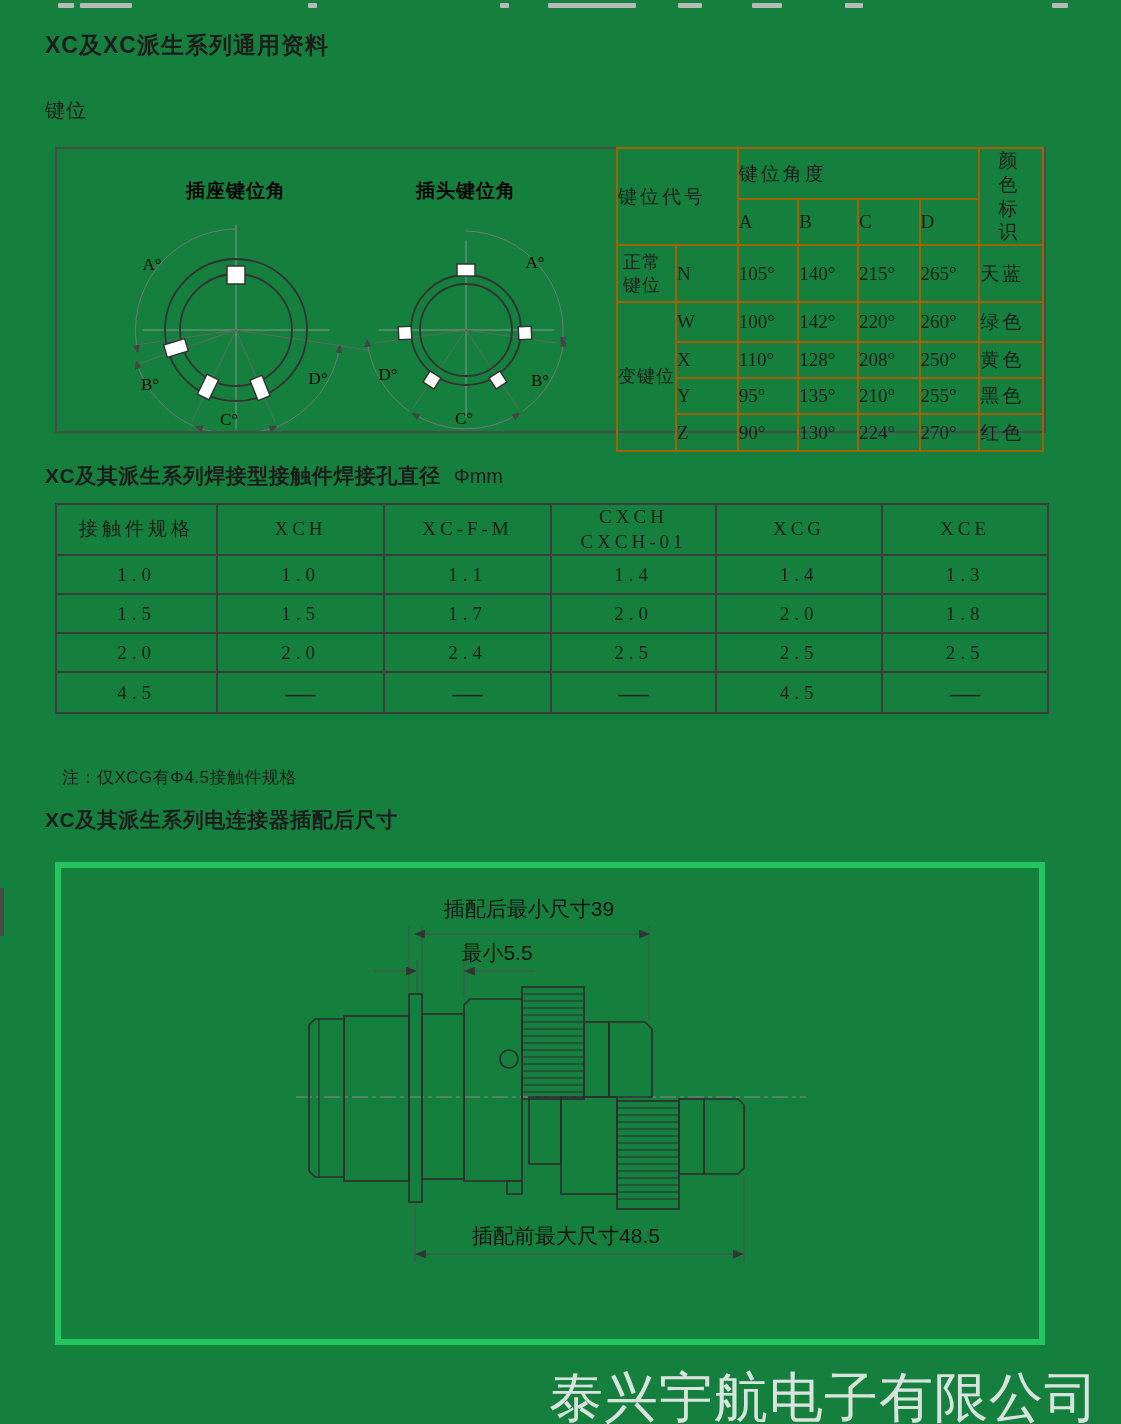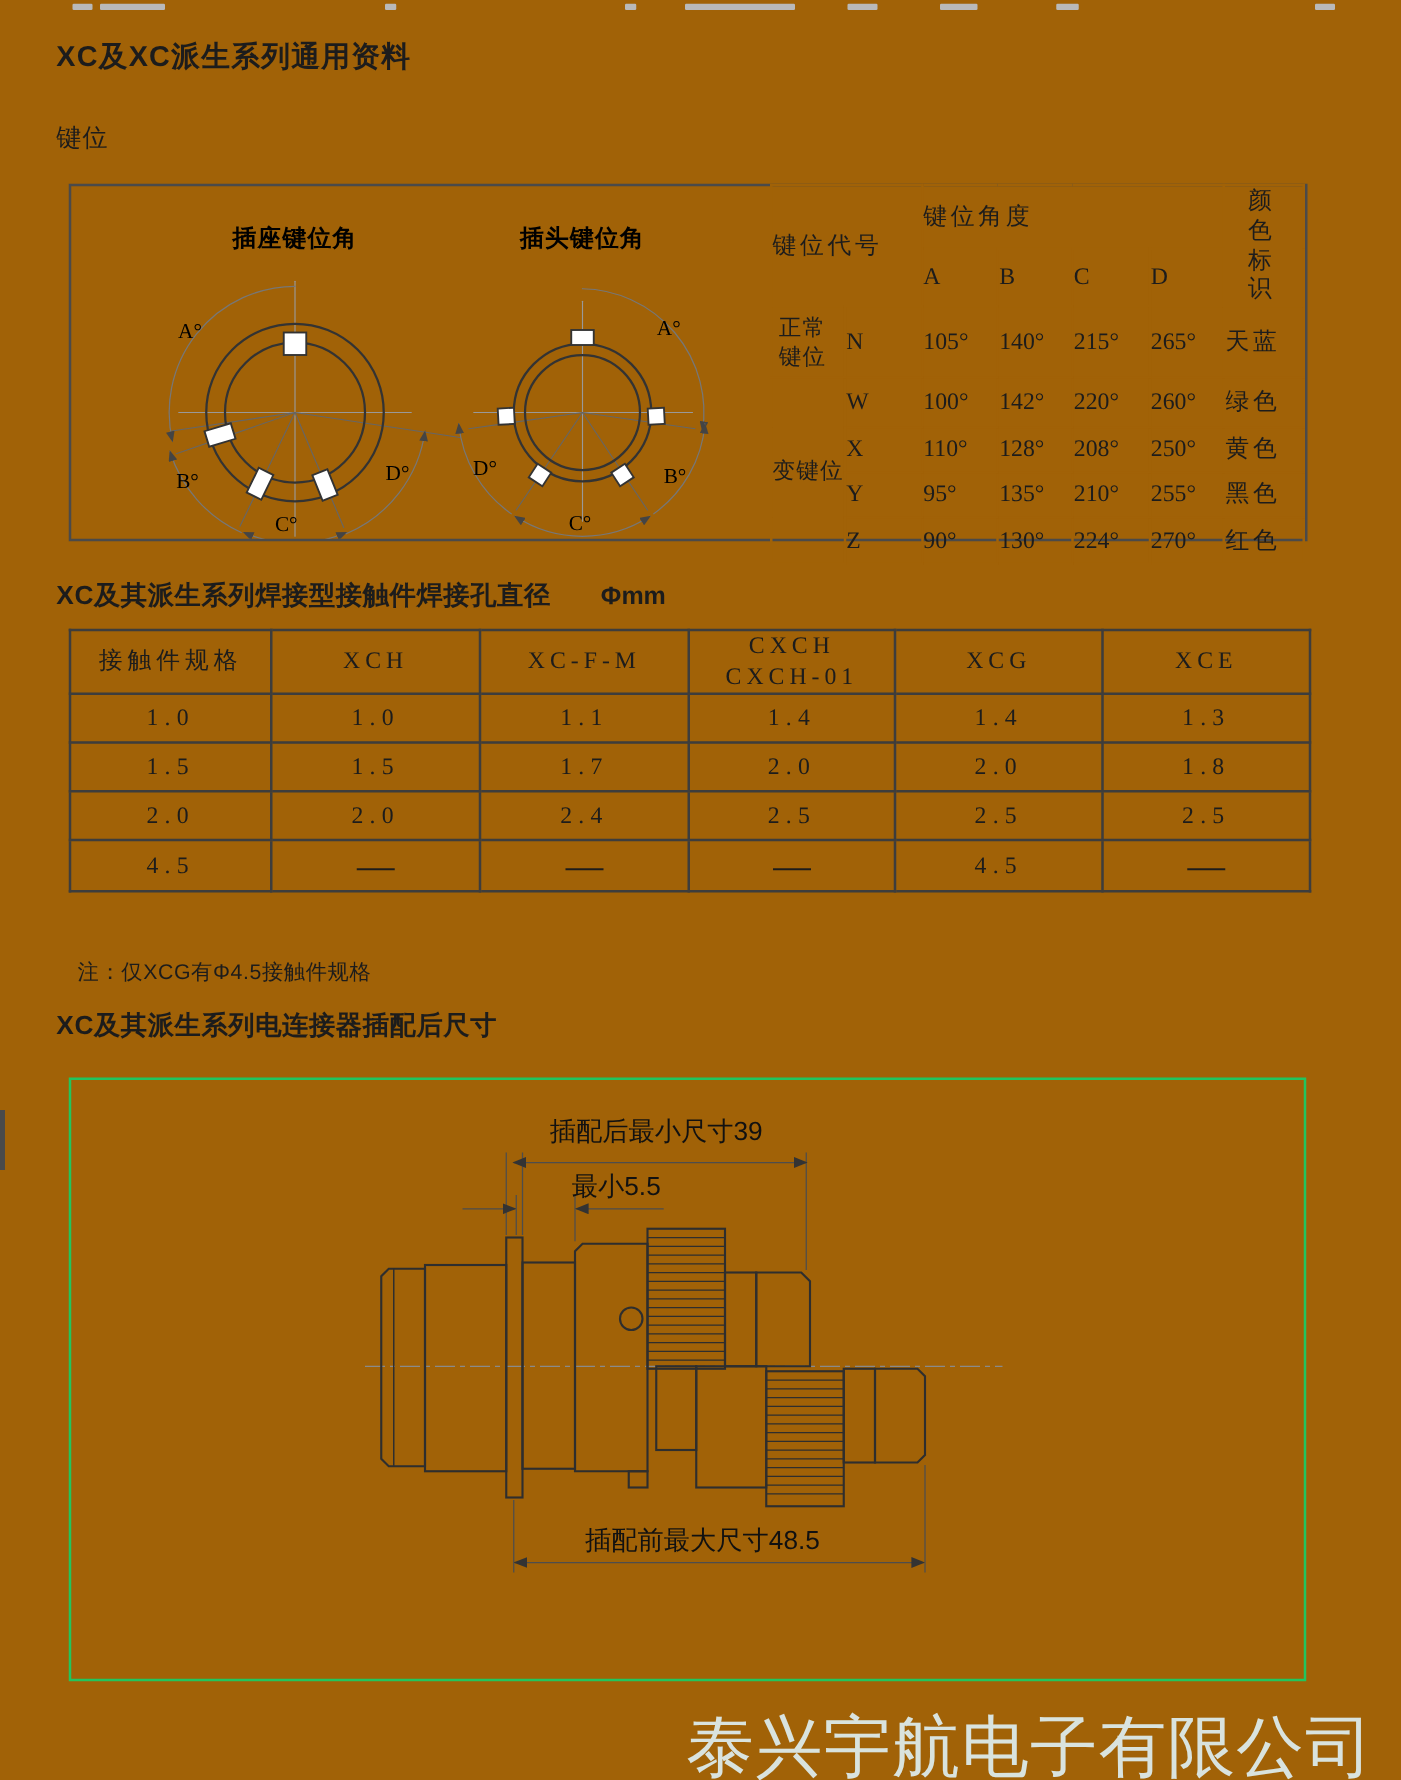--- a/index.html
+++ b/index.html
@@ -1,46 +1,46 @@
 <!DOCTYPE html>
 <html><head>
 <meta charset="utf-8">
 <style>
   html,body{margin:0;padding:0;background:#ffffff;}
-  .page{position:relative;width:1121px;height:1424px;background:#a16207;overflow:hidden;
+  .page{position:relative;width:1121px;height:1424px;background:#15803d;overflow:hidden;
         font-family:"Liberation Sans",sans-serif;color:#1c1c1c;}
   
   .frag{position:absolute;top:3px;height:5px;background:#b9b9b9;border-radius:1px;}
   .edge-mark{position:absolute;left:0;top:888px;width:4px;height:48px;background:#4a4a4a;}
   
   .h-main{position:absolute;left:45px;top:30px;font-size:23px;font-weight:bold;letter-spacing:1px;}
   .h-key{position:absolute;left:45px;top:97px;font-size:20px;letter-spacing:1px;}
   .h-sec{position:absolute;left:45px;font-size:21px;font-weight:bold;letter-spacing:0.5px;}
   .h-solder{top:462px;}
   .h-mating{top:806px;}
-  .unit{font-weight:bold;font-size:20px;margin-left:40px;letter-spacing:0;}
+  .unit{font-weight:normal;font-size:20px;margin-left:13px;letter-spacing:0;}
   .note{position:absolute;left:62px;top:766px;font-size:17px;letter-spacing:0.5px;}
   
   .box1{position:absolute;left:55px;top:147px;width:991px;height:286px;border:2px solid #4a4a4a;box-sizing:border-box;}
   .fig-svg{position:absolute;left:0;top:0;}
   table.keytable{position:absolute;left:559px;top:-2px;border-collapse:collapse;table-layout:fixed;
      font-family:"Liberation Serif",serif;font-size:19px;}
   table.keytable td{border:2px solid #a16207;vertical-align:middle;padding:0;line-height:1.25;}
   .cjk-sp{letter-spacing:3px;}
   .code-cell{font-size:19px;}
   .grp{font-size:18px;letter-spacing:1px;}
   
   table.soldertable{position:absolute;left:55px;top:503px;border-collapse:collapse;table-layout:fixed;
      font-family:"Liberation Serif",serif;font-size:19px;}
   table.soldertable td{border:2px solid #3d3d3d;text-align:center;vertical-align:middle;padding:0;line-height:1.3;}
   table.soldertable td.num{letter-spacing:5px;}
   table.soldertable td.hd{letter-spacing:4px;font-size:19px;}
   td.dash{font-size:30px;letter-spacing:0;}
   
-  .box3{position:absolute;left:55px;top:862px;width:990px;height:483px;border:2px solid #22c55e;box-sizing:border-box;}
+  .box3{position:absolute;left:55px;top:862px;width:990px;height:483px;border:6px solid #22c55e;box-sizing:border-box;}
   
   .wm-center{position:absolute;left:395px;top:592px;font-size:175px;font-weight:bold;line-height:1;
      letter-spacing:-18px;color:#c8c8e6;mix-blend-mode:darken;z-index:30;pointer-events:none;
      font-family:"Liberation Sans",sans-serif;}
   .wm-footer{position:absolute;left:549px;top:1362px;font-size:54px;color:#d9e3de;letter-spacing:1px;
      white-space:nowrap;font-family:"Liberation Serif",serif;z-index:30;pointer-events:none;}
   svg text{font-family:"Liberation Sans",sans-serif;}
   svg text.ser{font-family:"Liberation Serif",serif;}
 </style>
 </head>

